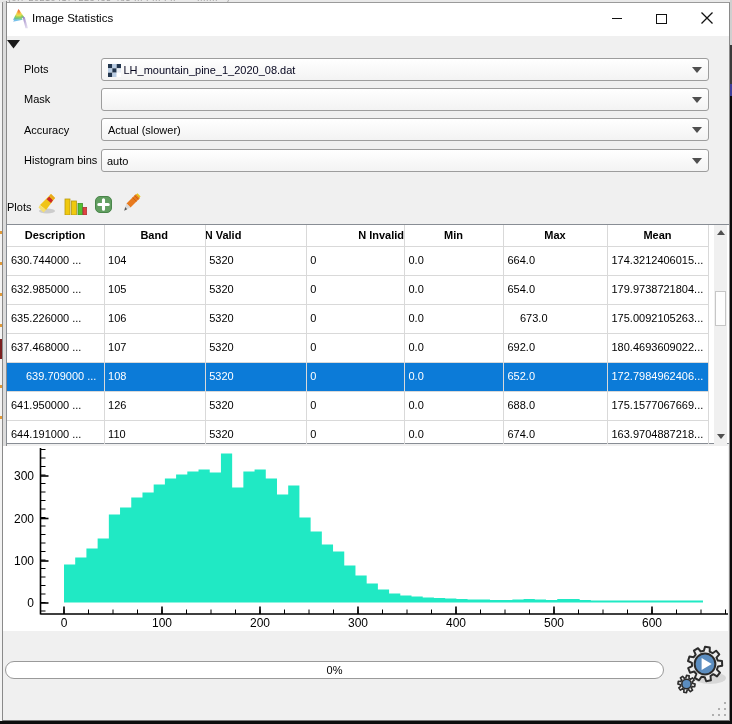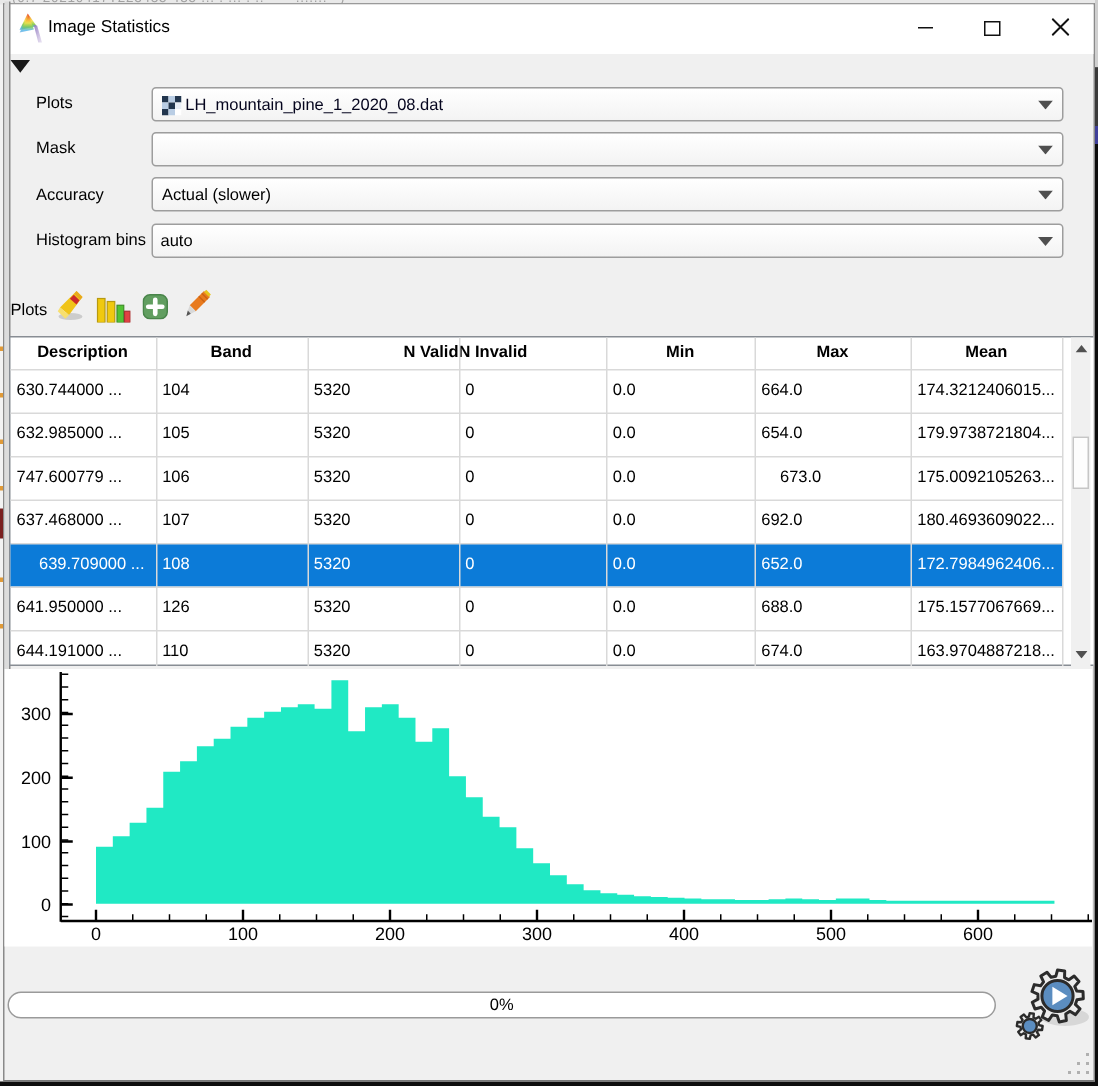--- a/index.html
+++ b/index.html
@@ -105,40 +105,40 @@
 <svg class="abs" style="left:124px;top:193px" width="17" height="20" viewBox="0 0 17 20">
 <polygon points="12,1 16,5 6.5,14.5 2.5,10.5" fill="#e87a1e"></polygon>
 <polygon points="13.5,0.2 16.6,3.4 15.2,4.8 12,1.6" fill="#e8c41e"></polygon>
 <polygon points="2.5,10.5 6.5,14.5 3.2,16.2 1.2,14" fill="#d8d8d8"></polygon>
 <polygon points="1.2,14 3.2,16.2 0.2,17.8" fill="#555"></polygon>
 <path d="M10.5,2.5 L14.5,6.5 M8.5,4.5 L12.5,8.5" stroke="#c05a10" stroke-width="1" opacity="0.7"></path>
 </svg>
 <div class="abs" style="left:6px;top:224px;width:722.5px;height:220px;background:#ffffff;border:1px solid #888d94;border-right:none;box-sizing:border-box"></div>
 <div style="position:absolute;left:6.5px;top:224.5px;width:97.1px;height:21px;line-height:21px;text-align:center;font-weight:bold;font-size:11px">Description</div>
 <div style="position:absolute;left:103.6px;top:224.5px;width:101.1px;height:21px;line-height:21px;text-align:center;font-weight:bold;font-size:11px">Band</div>
-<div style="position:absolute;left:204.7px;top:224.5px;width:101.0px;height:21px;line-height:21px;text-align:right;font-weight:bold;font-size:11px">N Valid</div>
-<div style="position:absolute;left:305.7px;top:224.5px;width:98.30000000000001px;height:21px;line-height:21px;text-align:left;font-weight:bold;font-size:11px">N Invalid</div>
+<div style="position:absolute;left:204.7px;top:224.5px;width:101.0px;height:21px;line-height:21px;text-align:left;font-weight:bold;font-size:11px">N Valid</div>
+<div style="position:absolute;left:305.7px;top:224.5px;width:98.30000000000001px;height:21px;line-height:21px;text-align:right;font-weight:bold;font-size:11px">N Invalid</div>
 <div style="position:absolute;left:404px;top:224.5px;width:99px;height:21px;line-height:21px;text-align:center;font-weight:bold;font-size:11px">Min</div>
 <div style="position:absolute;left:503px;top:224.5px;width:104px;height:21px;line-height:21px;text-align:center;font-weight:bold;font-size:11px">Max</div>
 <div style="position:absolute;left:607px;top:224.5px;width:101px;height:21px;line-height:21px;text-align:center;font-weight:bold;font-size:11px">Mean</div>
 <div style="position:absolute;left:11.0px;top:245.5px;height:29px;line-height:29px;font-size:11px;color:#000;white-space:nowrap">630.744000 ...</div>
 <div style="position:absolute;left:108.1px;top:245.5px;height:29px;line-height:29px;font-size:11px;color:#000;white-space:nowrap">104</div>
 <div style="position:absolute;left:209.2px;top:245.5px;height:29px;line-height:29px;font-size:11px;color:#000;white-space:nowrap">5320</div>
 <div style="position:absolute;left:310.2px;top:245.5px;height:29px;line-height:29px;font-size:11px;color:#000;white-space:nowrap">0</div>
 <div style="position:absolute;left:408.5px;top:245.5px;height:29px;line-height:29px;font-size:11px;color:#000;white-space:nowrap">0.0</div>
 <div style="position:absolute;left:507.5px;top:245.5px;height:29px;line-height:29px;font-size:11px;color:#000;white-space:nowrap">664.0</div>
 <div style="position:absolute;left:611.5px;top:245.5px;height:29px;line-height:29px;font-size:11px;color:#000;white-space:nowrap">174.3212406015...</div>
 <div style="position:absolute;left:11.0px;top:274.5px;height:29px;line-height:29px;font-size:11px;color:#000;white-space:nowrap">632.985000 ...</div>
 <div style="position:absolute;left:108.1px;top:274.5px;height:29px;line-height:29px;font-size:11px;color:#000;white-space:nowrap">105</div>
 <div style="position:absolute;left:209.2px;top:274.5px;height:29px;line-height:29px;font-size:11px;color:#000;white-space:nowrap">5320</div>
 <div style="position:absolute;left:310.2px;top:274.5px;height:29px;line-height:29px;font-size:11px;color:#000;white-space:nowrap">0</div>
 <div style="position:absolute;left:408.5px;top:274.5px;height:29px;line-height:29px;font-size:11px;color:#000;white-space:nowrap">0.0</div>
 <div style="position:absolute;left:507.5px;top:274.5px;height:29px;line-height:29px;font-size:11px;color:#000;white-space:nowrap">654.0</div>
 <div style="position:absolute;left:611.5px;top:274.5px;height:29px;line-height:29px;font-size:11px;color:#000;white-space:nowrap">179.9738721804...</div>
-<div style="position:absolute;left:11.0px;top:303.5px;height:29px;line-height:29px;font-size:11px;color:#000;white-space:nowrap">747.600779 ...</div>
+<div style="position:absolute;left:11.0px;top:303.5px;height:29px;line-height:29px;font-size:11px;color:#000;white-space:nowrap">635.226000 ...</div>
 <div style="position:absolute;left:108.1px;top:303.5px;height:29px;line-height:29px;font-size:11px;color:#000;white-space:nowrap">106</div>
 <div style="position:absolute;left:209.2px;top:303.5px;height:29px;line-height:29px;font-size:11px;color:#000;white-space:nowrap">5320</div>
 <div style="position:absolute;left:310.2px;top:303.5px;height:29px;line-height:29px;font-size:11px;color:#000;white-space:nowrap">0</div>
 <div style="position:absolute;left:408.5px;top:303.5px;height:29px;line-height:29px;font-size:11px;color:#000;white-space:nowrap">0.0</div>
 <div style="position:absolute;left:520px;top:303.5px;height:29px;line-height:29px;font-size:11px;color:#000;white-space:nowrap">673.0</div>
 <div style="position:absolute;left:611.5px;top:303.5px;height:29px;line-height:29px;font-size:11px;color:#000;white-space:nowrap">175.0092105263...</div>
 <div style="position:absolute;left:11.0px;top:332.5px;height:29px;line-height:29px;font-size:11px;color:#000;white-space:nowrap">637.468000 ...</div>
 <div style="position:absolute;left:108.1px;top:332.5px;height:29px;line-height:29px;font-size:11px;color:#000;white-space:nowrap">107</div>
 <div style="position:absolute;left:209.2px;top:332.5px;height:29px;line-height:29px;font-size:11px;color:#000;white-space:nowrap">5320</div>
 <div style="position:absolute;left:310.2px;top:332.5px;height:29px;line-height:29px;font-size:11px;color:#000;white-space:nowrap">0</div>

